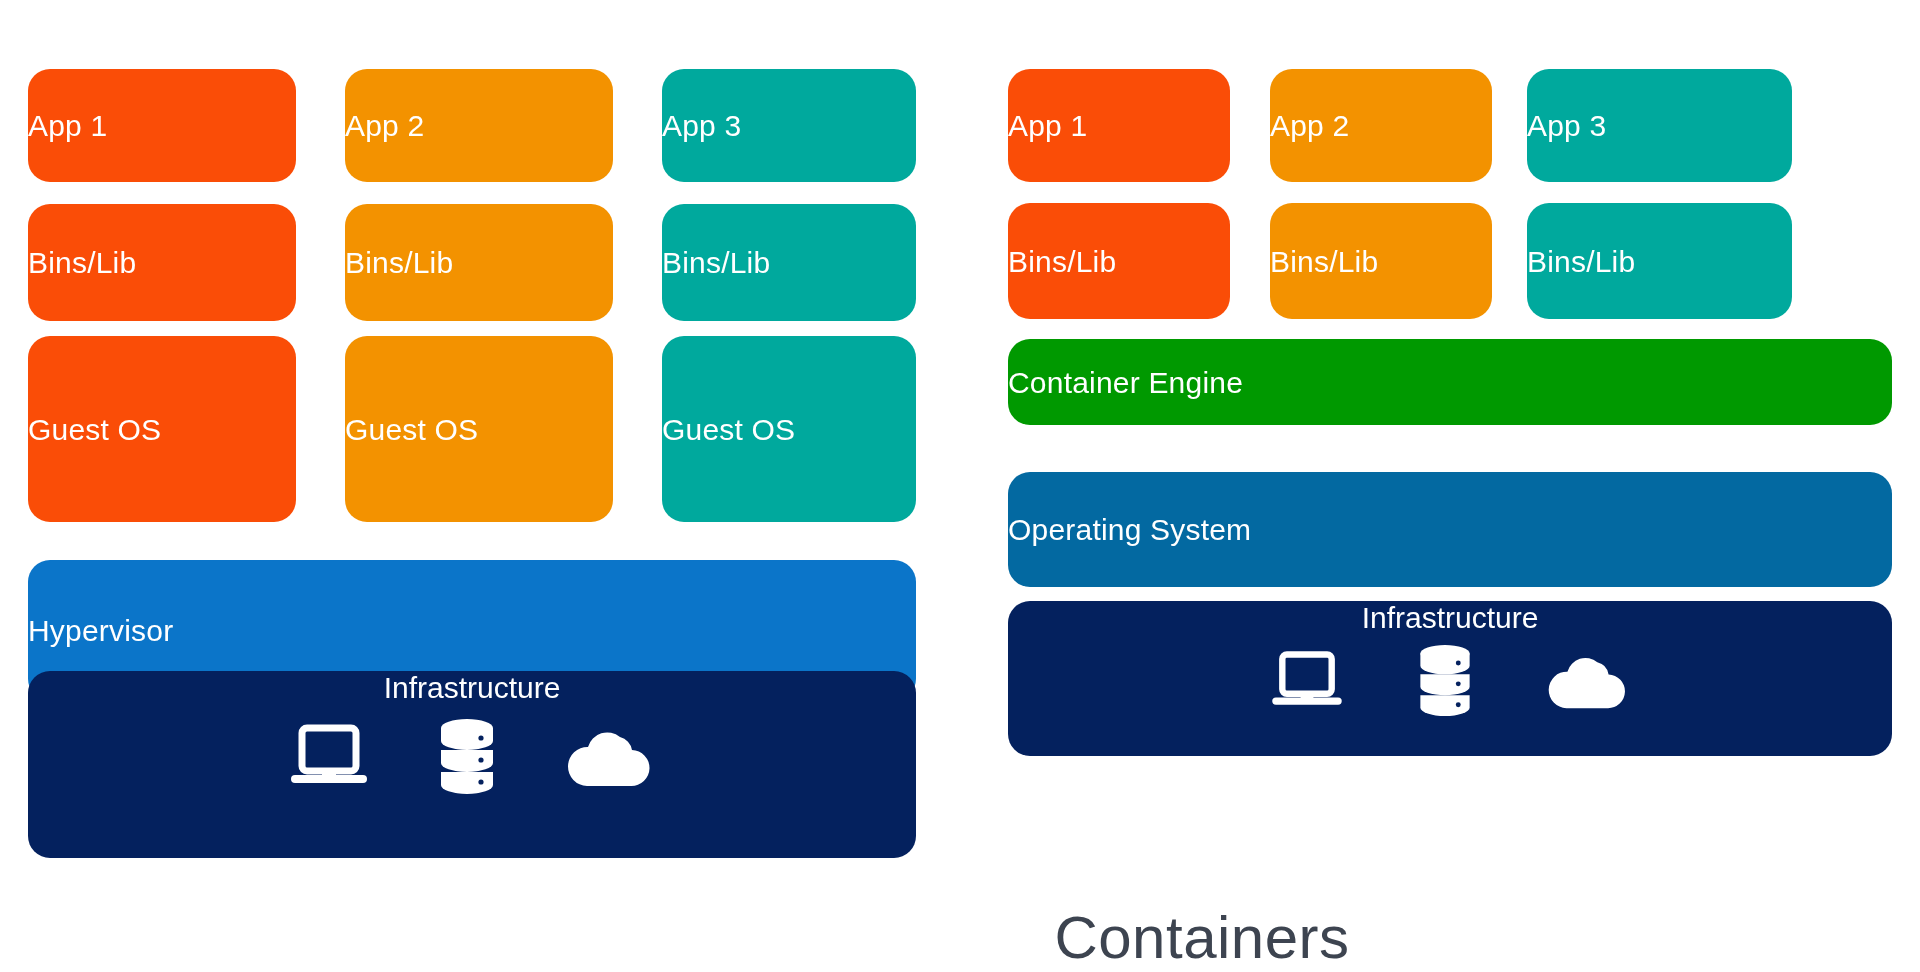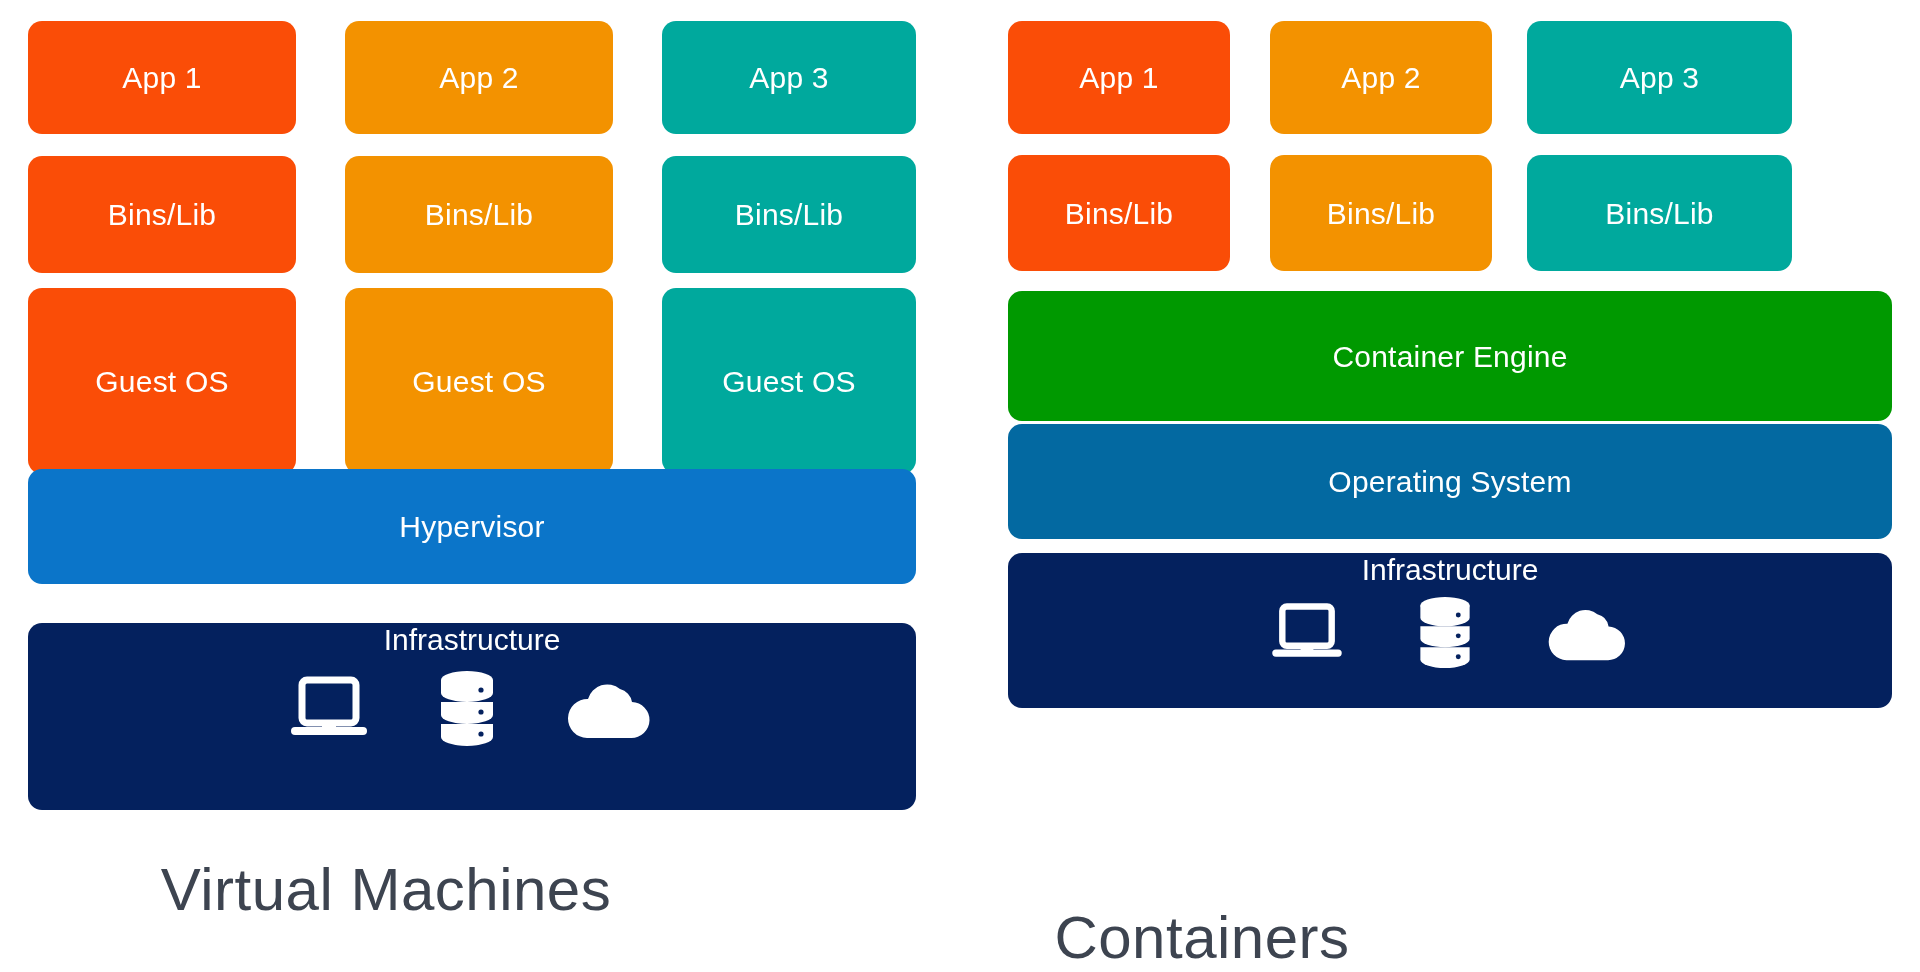--- a/index.html
+++ b/index.html
@@ -25,27 +25,28 @@
   .panel {
     position: absolute;
     top: 0;
     height: 972px;
   }
   .panel-left  { left: 0px;    width: 960px; }
   .panel-right { left: 960px;  width: 960px; }
 
   .box {
     position: absolute;
-    border-radius: 14px;
+    border-radius: 22px;
     color: #ffffff;
     display: flex;
     align-items: center;
-    justify-content: center;
+    justify-content: flex-start;
     box-sizing: border-box;
     user-select: none;
+    margin-top: 48px;
   }
 
   .box-label {
     font-size: 30px;
     font-weight: 400;
     line-height: 1.1;
     color: #ffffff;
     letter-spacing: 0.2px;
     text-align: center;
   }
@@ -108,21 +109,21 @@
     <div class="box" style="left:28px; top:288px; width:268px; height:186px; background:#FA4D07;">
       <span class="box-label">Guest OS</span>
     </div>
     <div class="box" style="left:345px; top:288px; width:268px; height:186px; background:#F39200;">
       <span class="box-label">Guest OS</span>
     </div>
     <div class="box" style="left:662px; top:288px; width:254px; height:186px; background:#00A99D;">
       <span class="box-label">Guest OS</span>
     </div>
 
-    <div class="box" style="left:28px; top:469px; width:888px; height:115px; background:#0B75C9;">
+    <div class="box" style="left:28px; top:512px; width:888px; height:141px; background:#0B75C9;">
       <span class="box-label">Hypervisor</span>
     </div>
 
     <div class="box infra-box" style="left:28px; top:623px; width:888px; height:187px; background:#04215E;">
       <div class="infra-label">Infrastructure</div>
       <div class="infra-icons">
         <span>
           <svg width="76" height="70" viewBox="0 0 76 70" aria-hidden="true">
             <rect x="11" y="6" width="54" height="43" rx="5" ry="5" fill="none" stroke="#ffffff" stroke-width="7"></rect>
             <rect x="0" y="53" width="76" height="8" rx="4" ry="4" fill="#ffffff"></rect>
@@ -141,21 +142,20 @@
           </svg>
         </span>
         <span>
           <svg width="86" height="62" viewBox="0 0 86 62" aria-hidden="true">
             <path d="M20 60 h44 a18 18 0 0 0 1 -36 a16 16 0 0 0 -12 -13 a20 20 0 0 0 -32 10 a15 15 0 0 0 -1 39 z" fill="#ffffff"></path>
           </svg>
         </span>
       </div>
     </div>
 
-    <div class="panel-title" style="left:0px; top:855px; width:772px;">Virtual Machines</div>
   </div>
 
   <div class="panel panel-right">
 
     <div class="box" style="left:48px; top:21px; width:222px; height:113px; background:#FA4D07;">
       <span class="box-label">App 1</span>
     </div>
     <div class="box" style="left:310px; top:21px; width:222px; height:113px; background:#F39200;">
       <span class="box-label">App 2</span>
     </div>
@@ -166,21 +166,21 @@
     <div class="box" style="left:48px; top:155px; width:222px; height:116px; background:#FA4D07;">
       <span class="box-label">Bins/Lib</span>
     </div>
     <div class="box" style="left:310px; top:155px; width:222px; height:116px; background:#F39200;">
       <span class="box-label">Bins/Lib</span>
     </div>
     <div class="box" style="left:567px; top:155px; width:265px; height:116px; background:#00A99D;">
       <span class="box-label">Bins/Lib</span>
     </div>
 
-    <div class="box" style="left:48px; top:291px; width:884px; height:130px; background:#009900;">
+    <div class="box" style="left:48px; top:291px; width:884px; height:86px; background:#009900;">
       <span class="box-label">Container Engine</span>
     </div>
 
     <div class="box" style="left:48px; top:424px; width:884px; height:115px; background:#0369a1;">
       <span class="box-label">Operating System</span>
     </div>
 
     <div class="box infra-box" style="left:48px; top:553px; width:884px; height:155px; background:#04215E;">
       <div class="infra-label">Infrastructure</div>
       <div class="infra-icons" style="gap:74px; margin-top:10px;">

